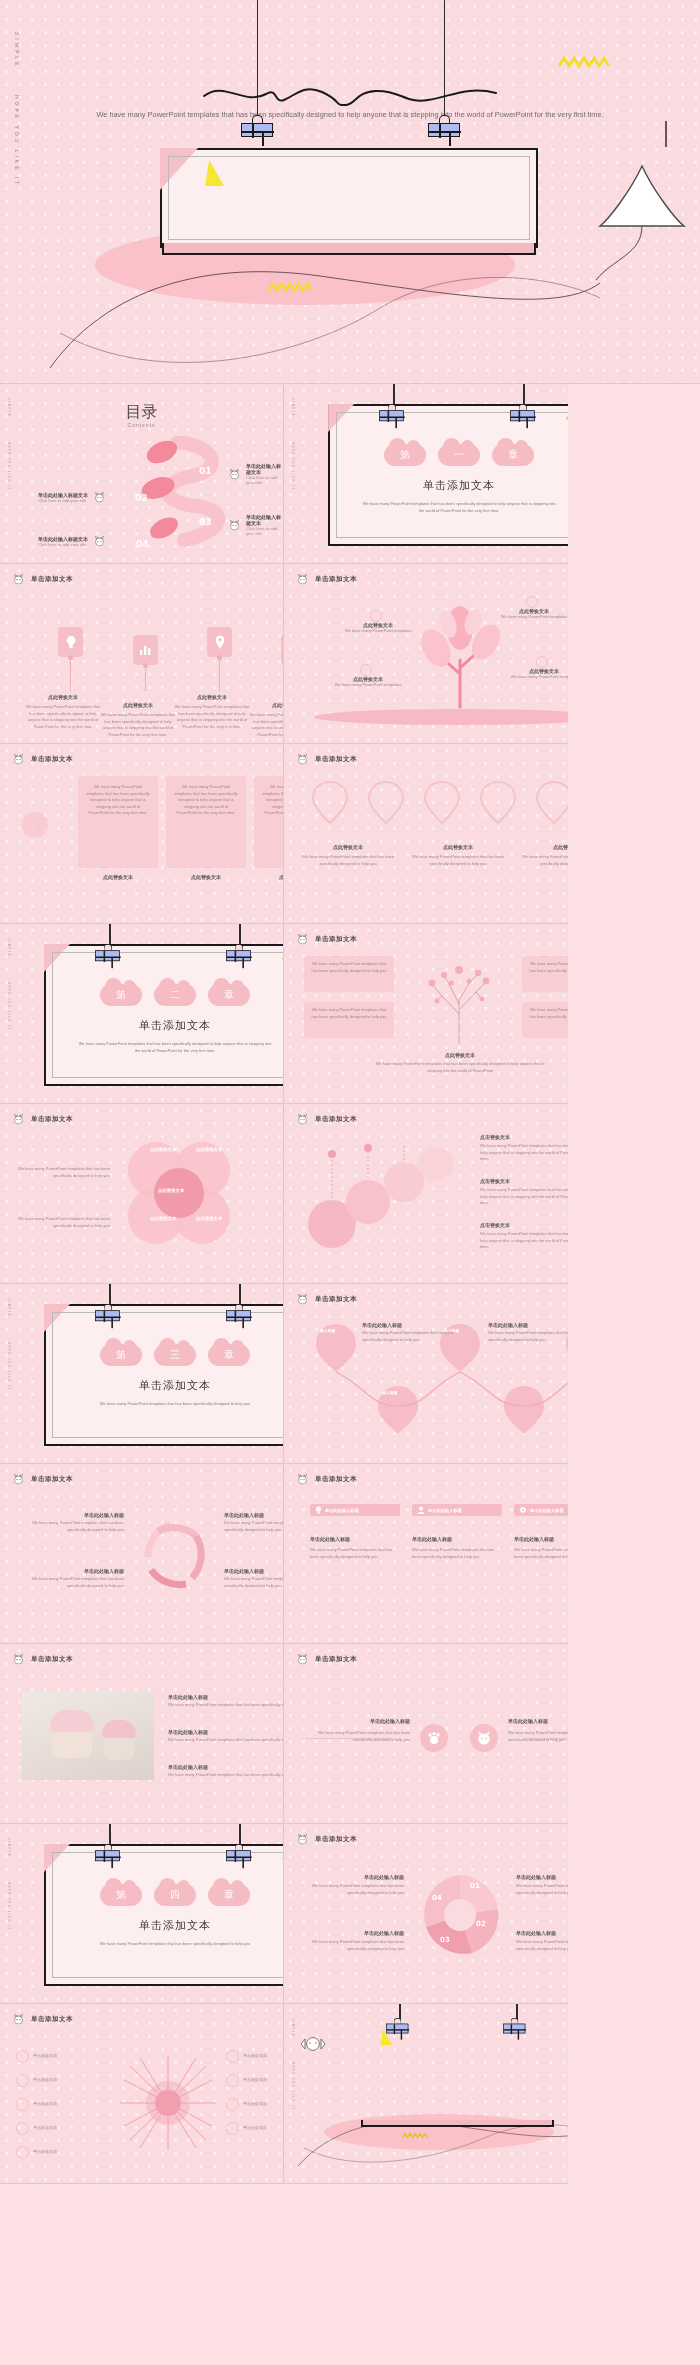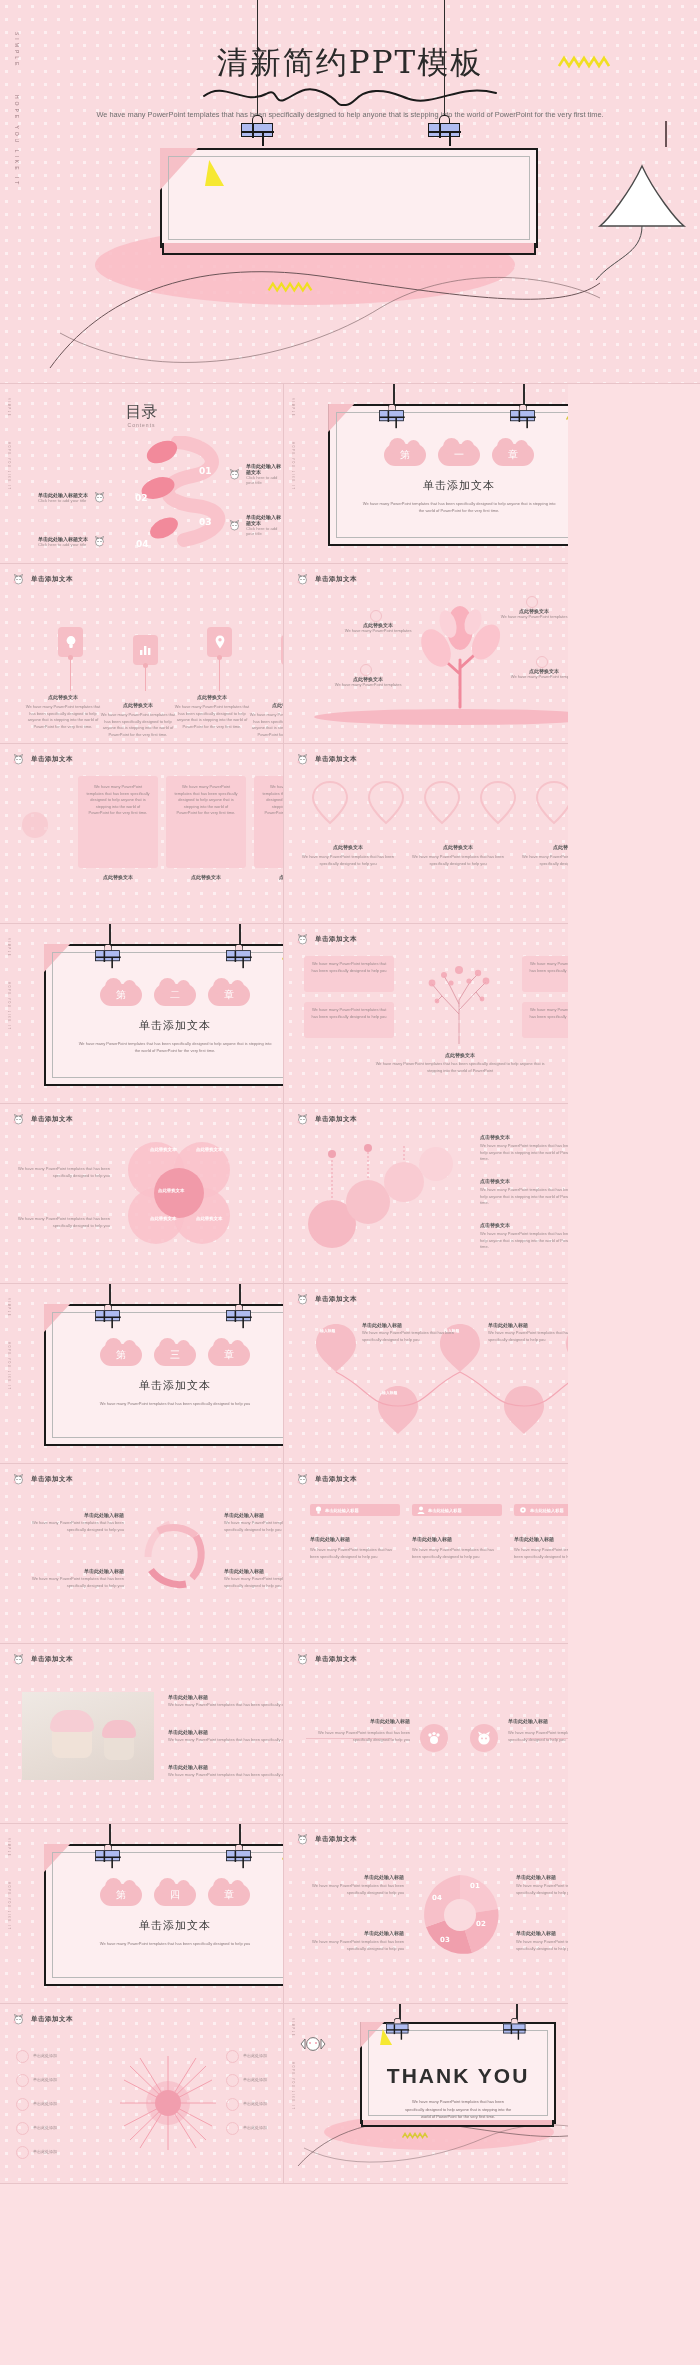--- a/index.html
+++ b/index.html
@@ -203,21 +203,20 @@
   <div class="clip-string" style="left:256.5px; height:118px;"></div>
   <div class="clip-string" style="left:443.5px; height:118px;"></div>
 
   <div class="hero-shadowbar" style="left:160px; top:150px; width:382px; height:105px;"></div>
   <div class="paper" style="left:160px; top:148px; width:378px; height:100px;">
     <div class="fold"></div>
     <div class="inner"></div>
   </div>
   <div style="position:absolute;left:162px;top:243px;width:374px;height:12px;background:#f3b9c1;border-left:2.5px solid #1a1a1a;border-right:2.5px solid #1a1a1a;border-bottom:2.5px solid #1a1a1a;"></div>
 
-  <div class="hero-title">清新简约PPT模板</div>
   <svg class="squiggle" width="300" height="26" viewBox="0 0 300 26">
     <path d="M4,14 C24,-2 44,24 66,12 C78,5 74,22 84,18 C96,13 104,2 122,10 C142,19 134,24 146,23 C156,22 156,10 176,9 C200,8 206,22 228,18 C252,14 268,4 296,11" fill="none" stroke="#1a1a1a" stroke-width="2" stroke-linecap="round"></path>
   </svg>
   <div class="hero-sub">We have many PowerPoint templates that has been specifically designed to help anyone that is stepping into the world of PowerPoint for the very first time.</div>
   <div class="yellow-tri" style="left:205px; top:160px; width:19px; height:26px;"></div>
 
   <div class="clip" style="left:241px; top:115px;">
     <div class="neck"></div>
     <div class="body">
         <span class="body2"></span>
@@ -1098,26 +1097,20 @@
       <div class="dots"></div>
       <div class="v-left t">SIMPLE</div>
       <div class="v-left b">HOPE YOU LIKE IT</div>
       <div style="position:absolute;left:40px;top:110px;width:230px;height:36px;background:#f9bcc6;border-radius:50%;opacity:.85;"></div>
       <svg style="position:absolute;left:10px;top:104px;" width="330" height="64" viewBox="0 0 330 64">
         <path d="M4,58 C34,24 84,6 150,16 C228,28 276,36 312,18" fill="none" stroke="#6b5457" stroke-width=".7"></path>
         <path d="M10,40 C60,66 140,52 190,30 C240,8 290,18 316,28" fill="none" stroke="#6b5457" stroke-width=".6" opacity=".7"></path>
       </svg>
       <div class="clip-string" style="left:115px; height:24px;"></div>
       <div class="clip-string" style="left:232px; height:24px;"></div>
-      <div class="paper" style="left:76px; top:18px; width:196px; height:102px;">
-        <div class="fold" style="width:24px;height:26px;"></div>
-        <div class="inner"></div>
-        <div class="thank">THANK YOU</div>
-        <div class="thank-sub">We have many PowerPoint templates that has been specifically designed to help anyone that is stepping into the world of PowerPoint for the very first time.</div>
-      </div>
       <div style="position:absolute;left:77px;top:116px;width:193px;height:7px;background:#f3b9c1;border-left:2.5px solid #1a1a1a;border-right:2.5px solid #1a1a1a;border-bottom:2.5px solid #1a1a1a;"></div>
       <div class="yellow-tri" style="left:96px; top:25px; width:12px; height:16px;"></div>
       <div class="clip" style="left:102px; top:14px; transform:scale(.7); transform-origin:top left;">
         <div class="neck"></div>
           <div class="body">
             <span class="body2"></span>
           </div>
       </div>
       <div class="clip" style="left:219px; top:14px; transform:scale(.7); transform-origin:top left;">
         <div class="neck"></div>

